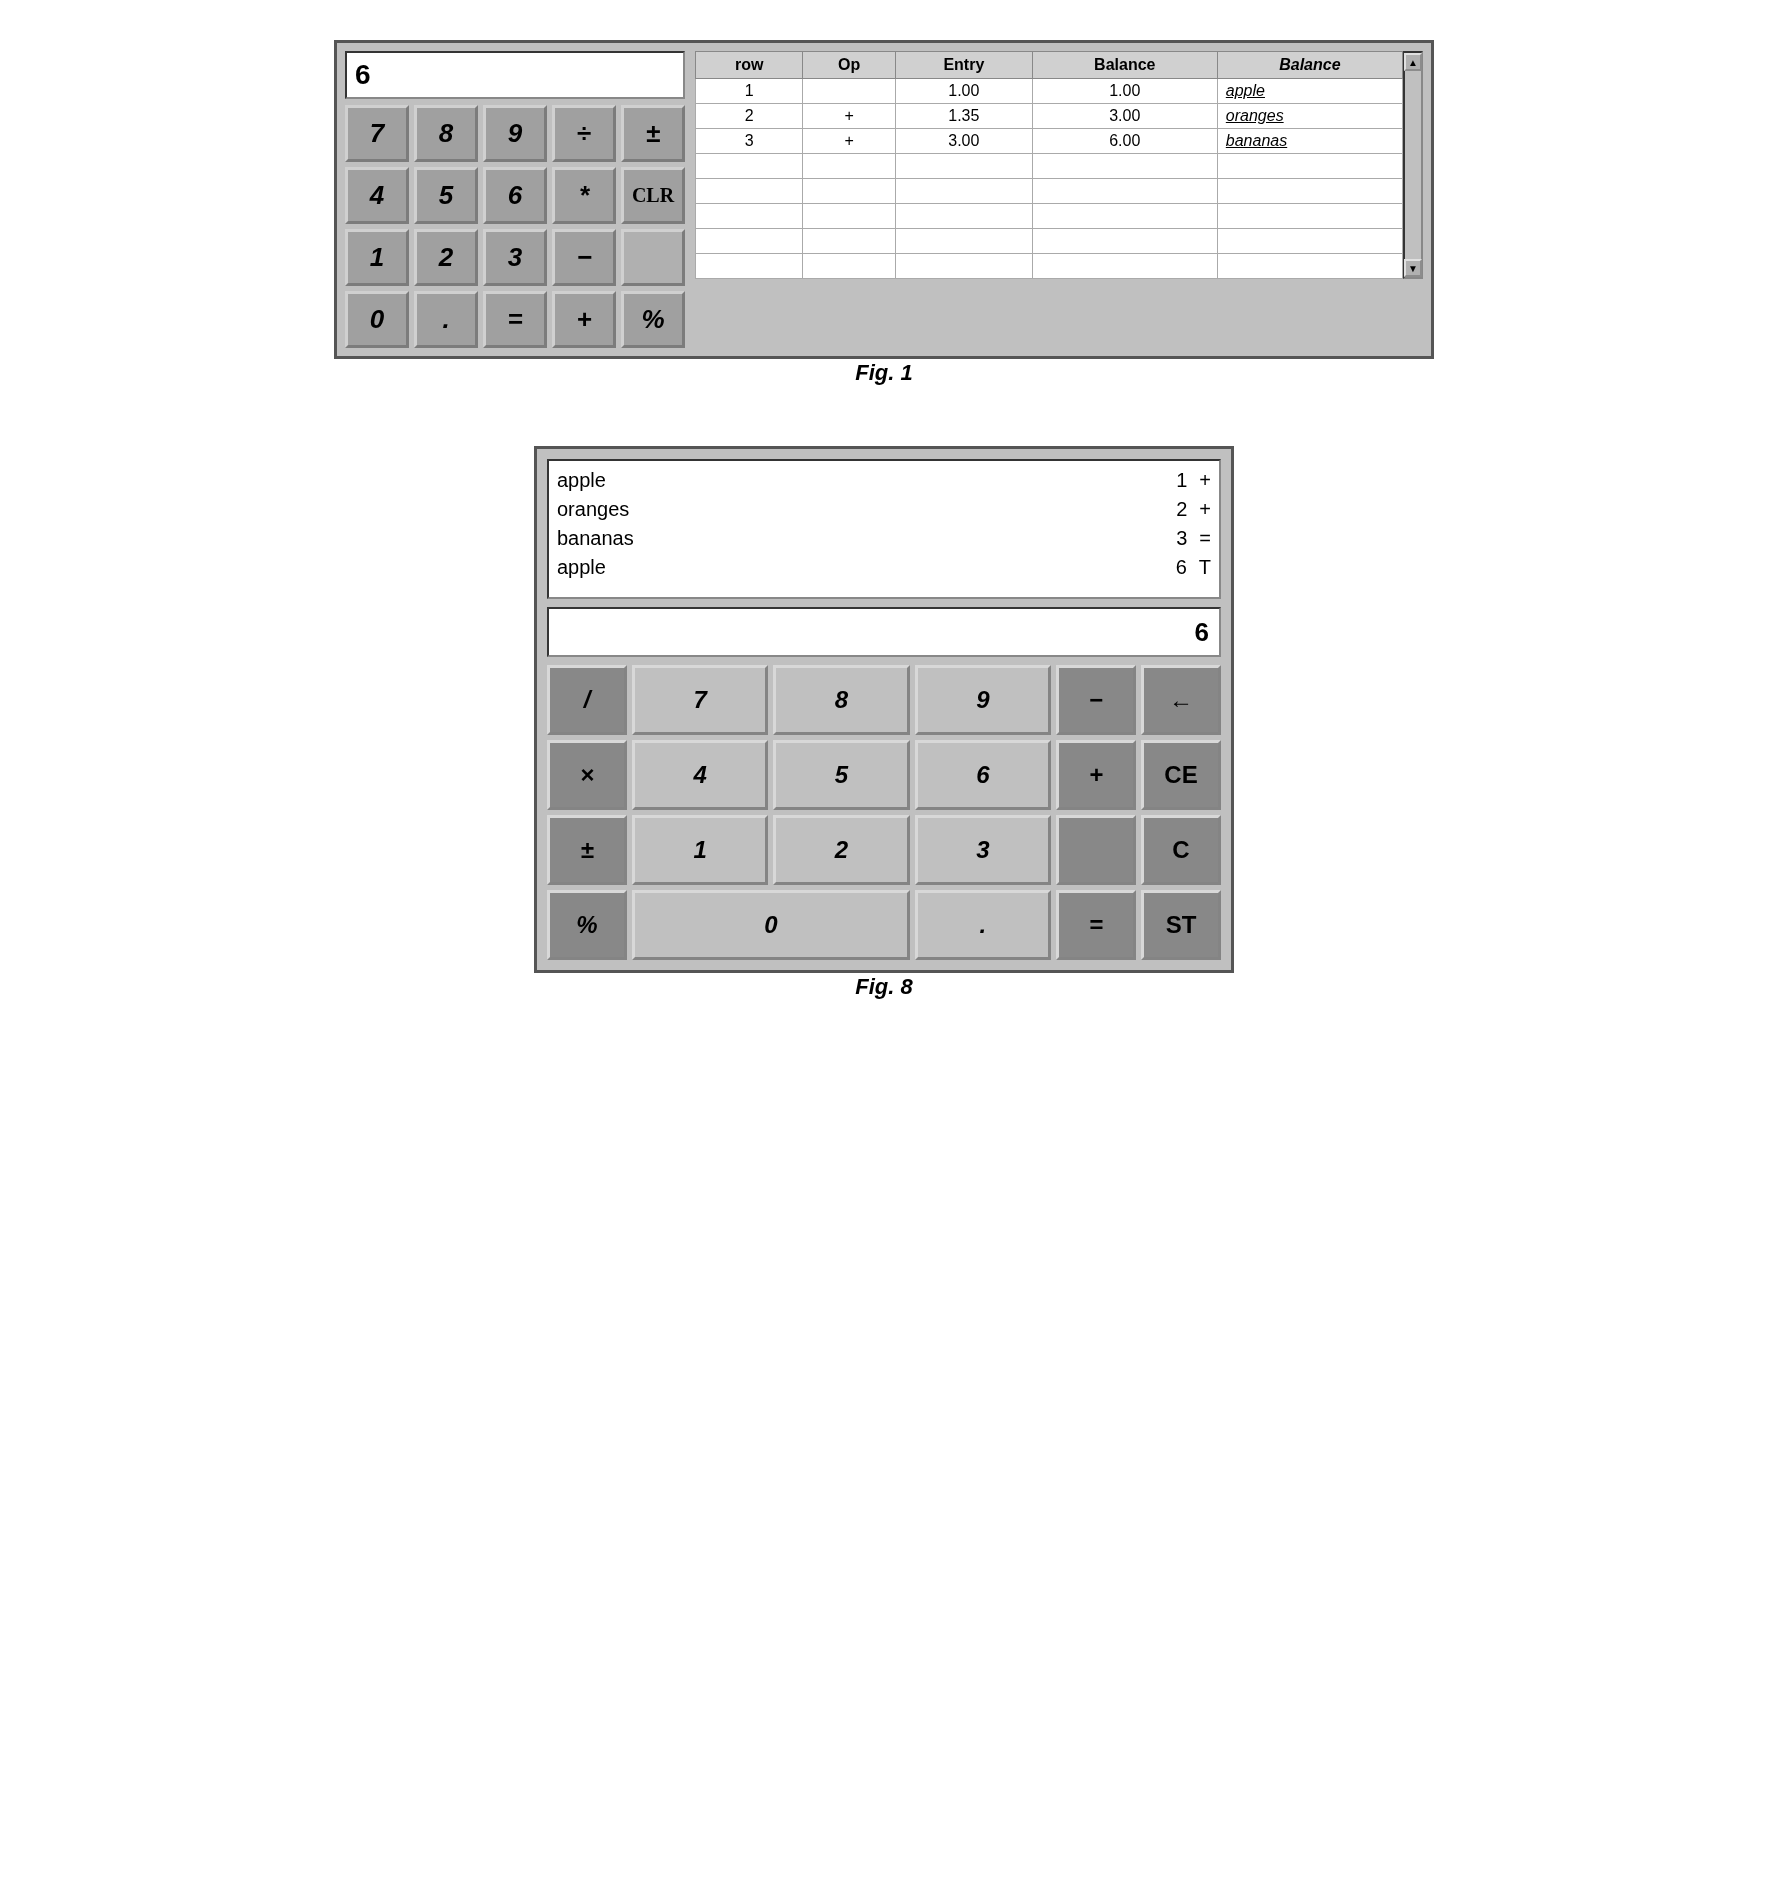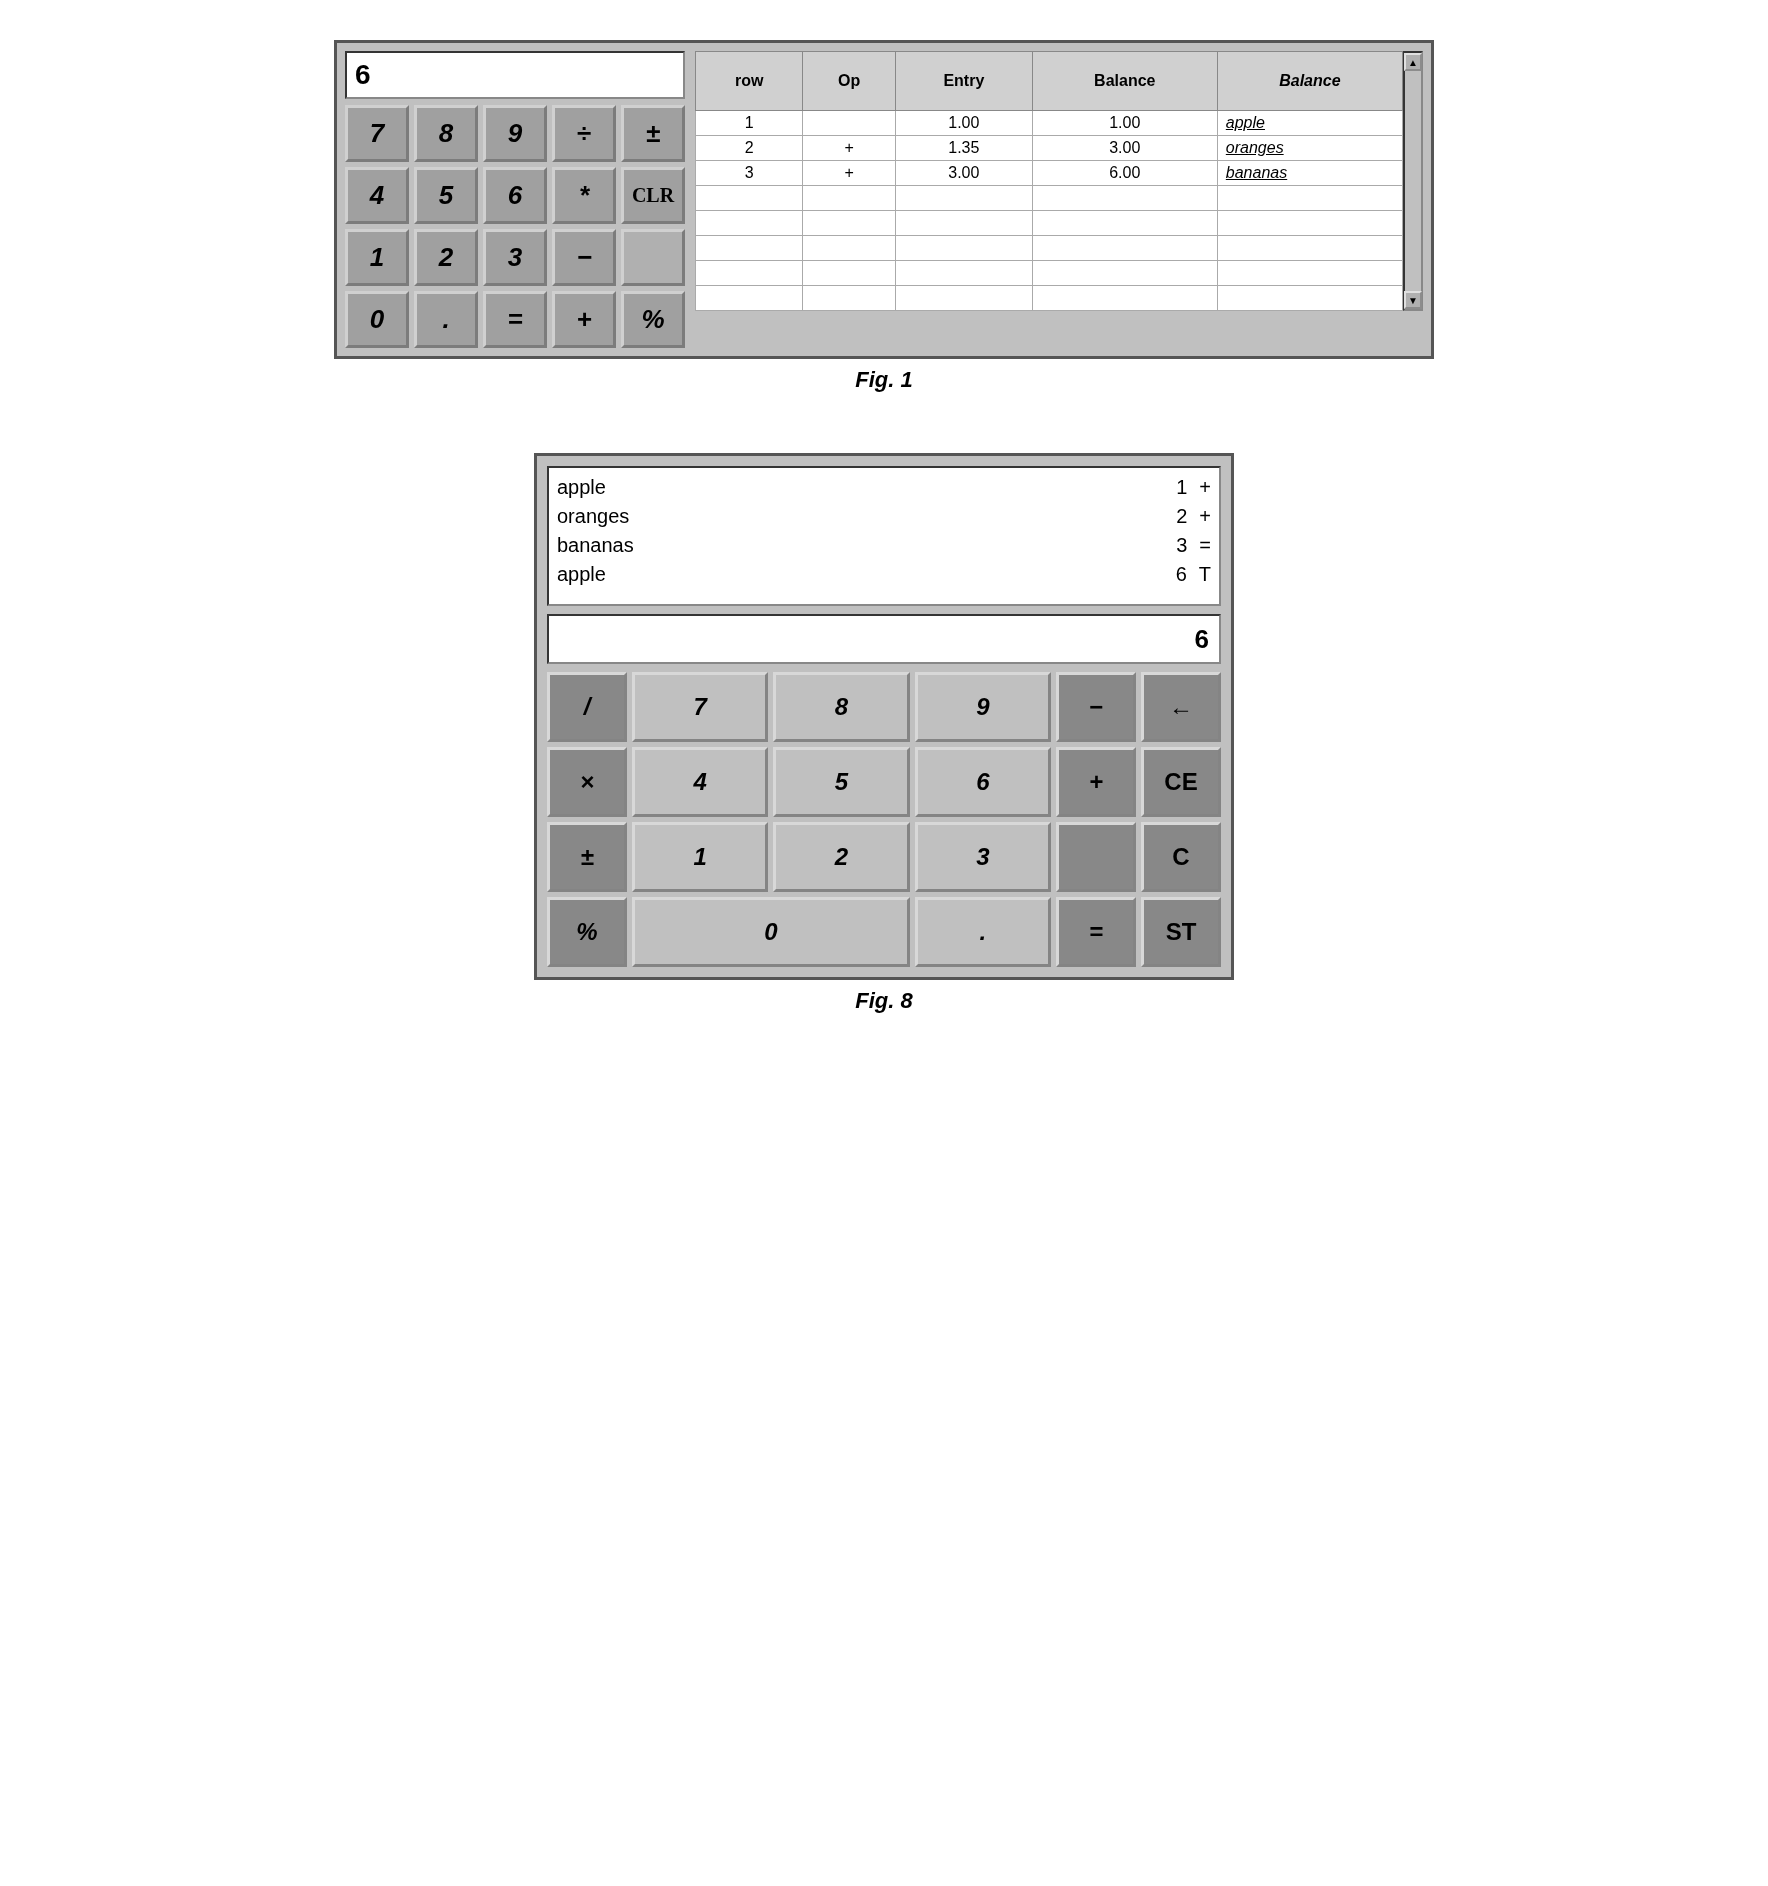--- a/index.html
+++ b/index.html
@@ -85,21 +85,21 @@
 
     .fig1-table {
       width: 100%;
       border-collapse: collapse;
       background: white;
       font-size: 16px;
     }
 
     .fig1-table th {
       border: 1px solid #888;
-      padding: 20px 8px;
+      padding: 4px 8px;
       background: #d0d0d0;
       font-weight: bold;
       text-align: center;
     }
 
     .fig1-table th.comments-header {
       font-style: italic;
     }
 
     .fig1-table td {
@@ -136,21 +136,21 @@
     }
 
     .fig1-table-wrapper {
       display: flex;
       width: 100%;
     }
 
     .fig-caption {
       font-size: 22px;
       font-weight: bold;
-      margin-top: 8px;
+      margin-top: 1px;
       font-style: italic;
     }
 
     
     .fig2-container {
       display: flex;
       flex-direction: column;
       align-items: center;
       width: 100%;
       max-width: 700px;

